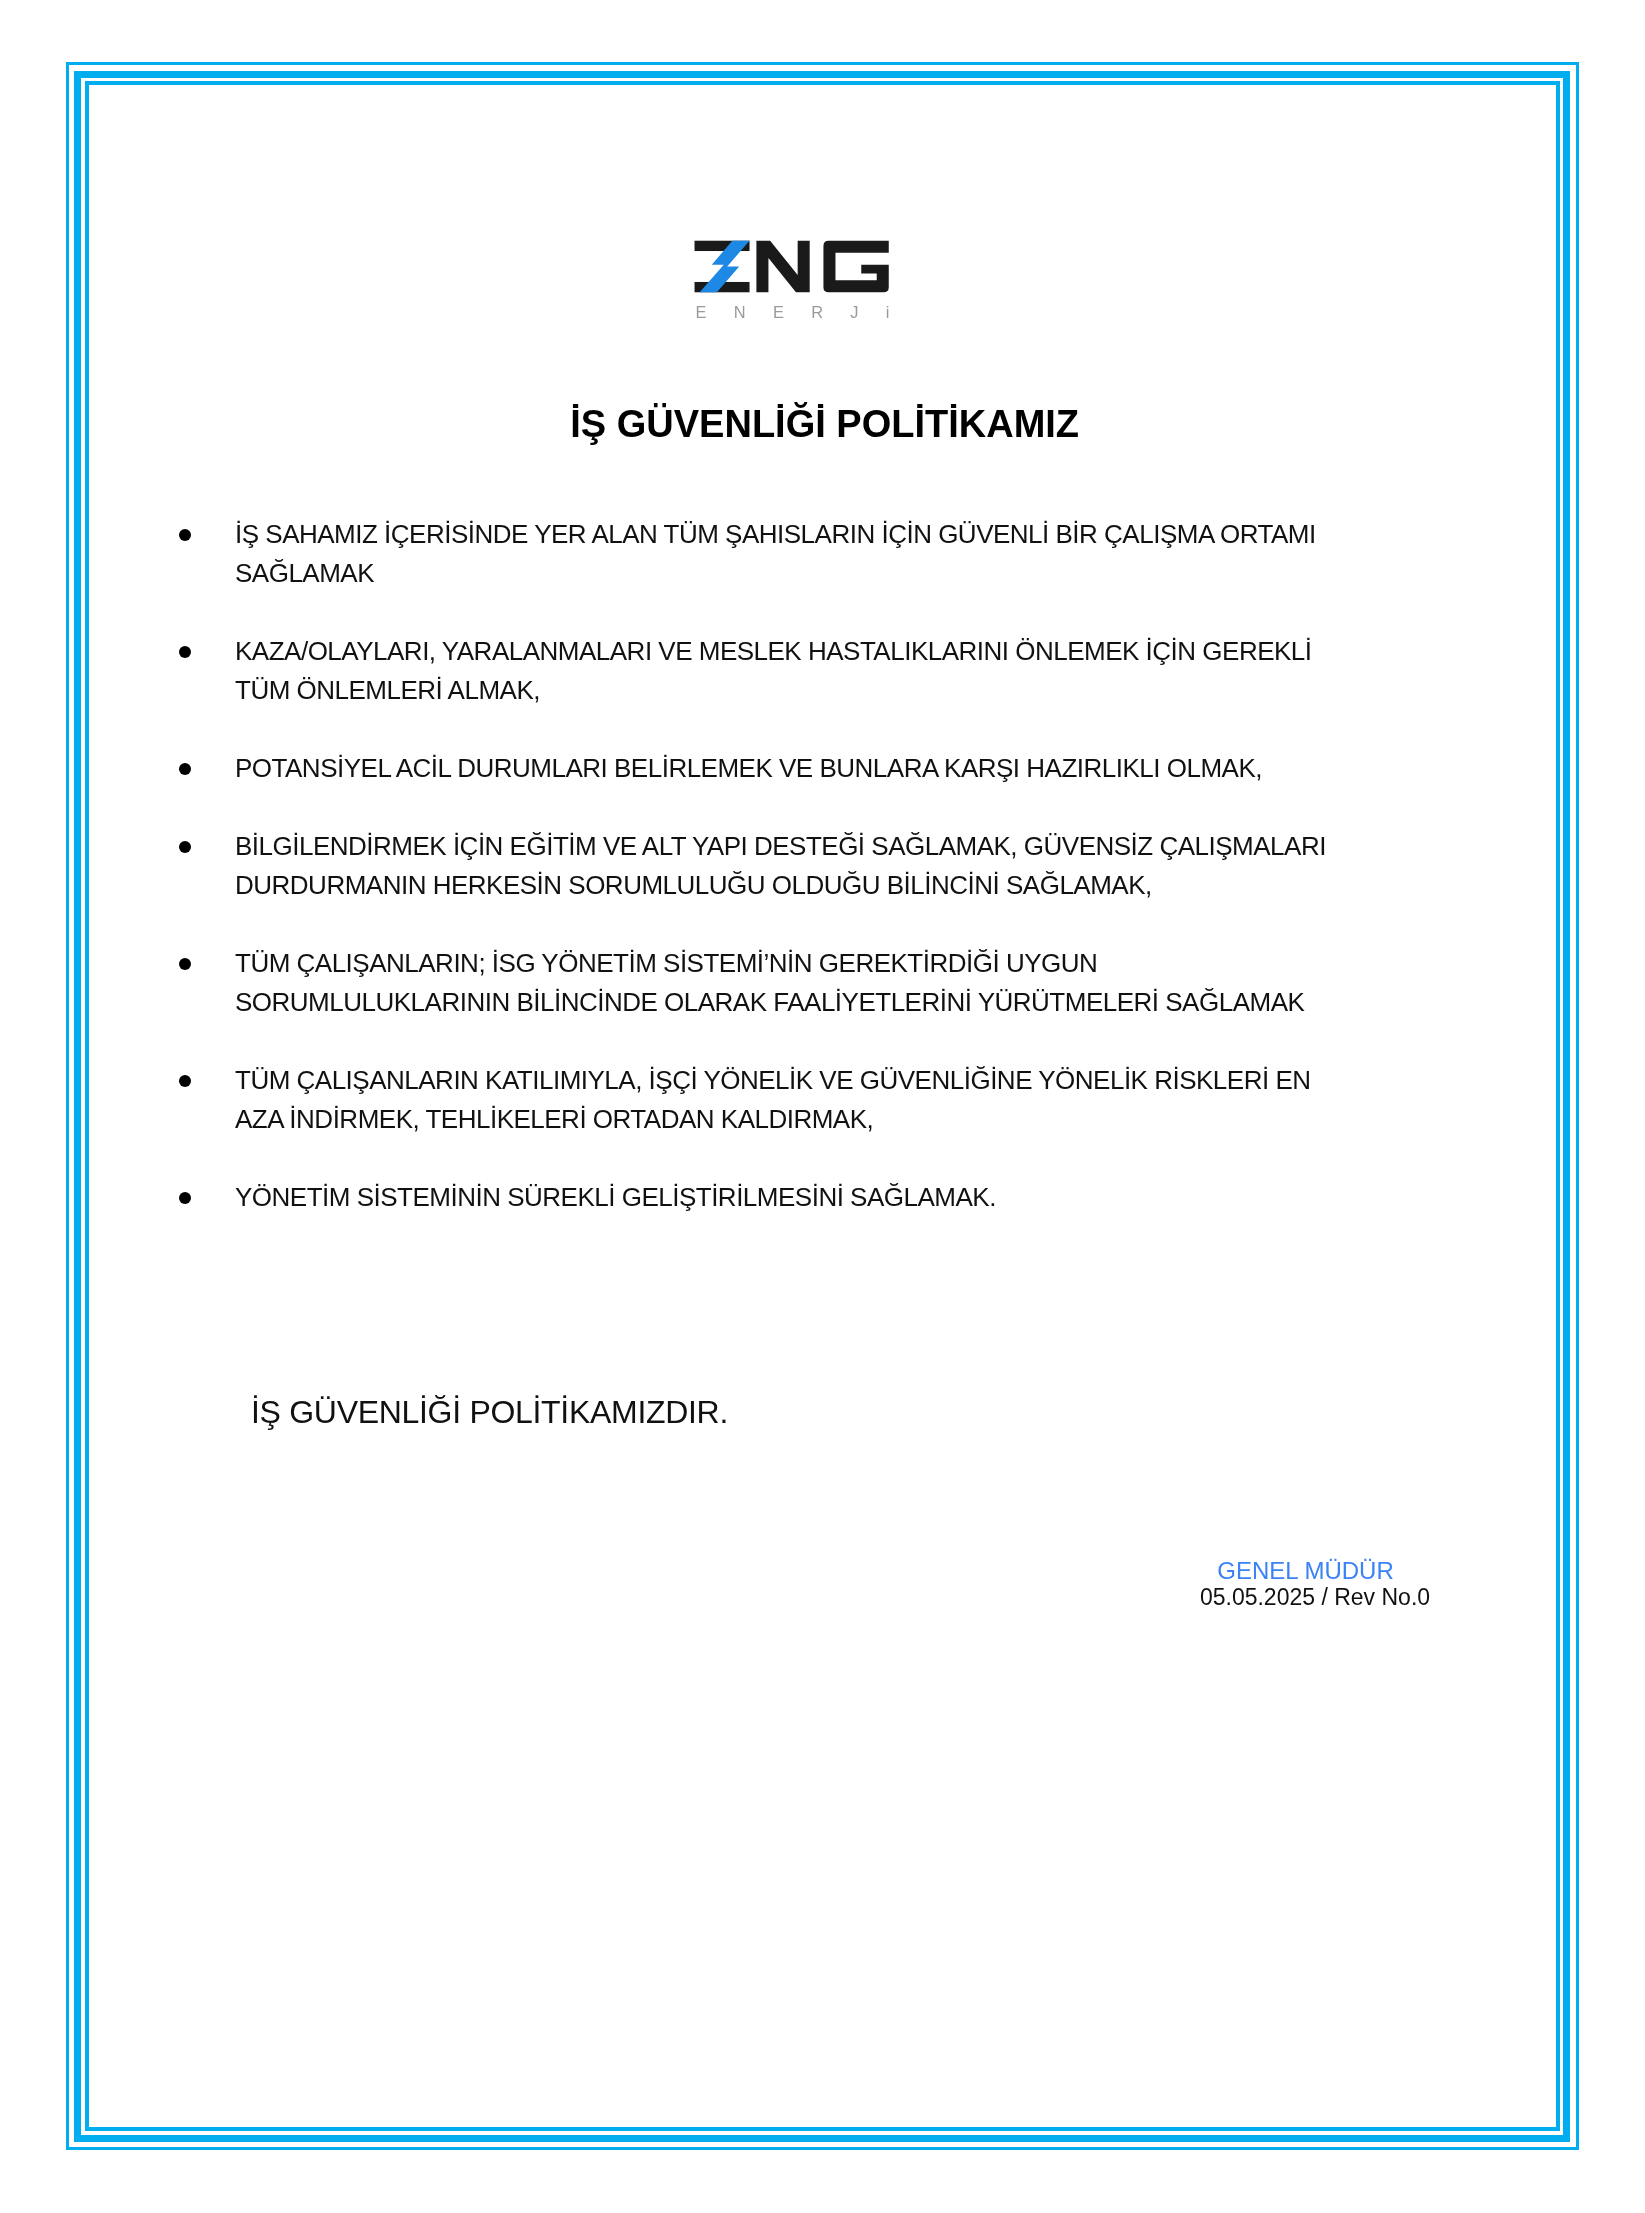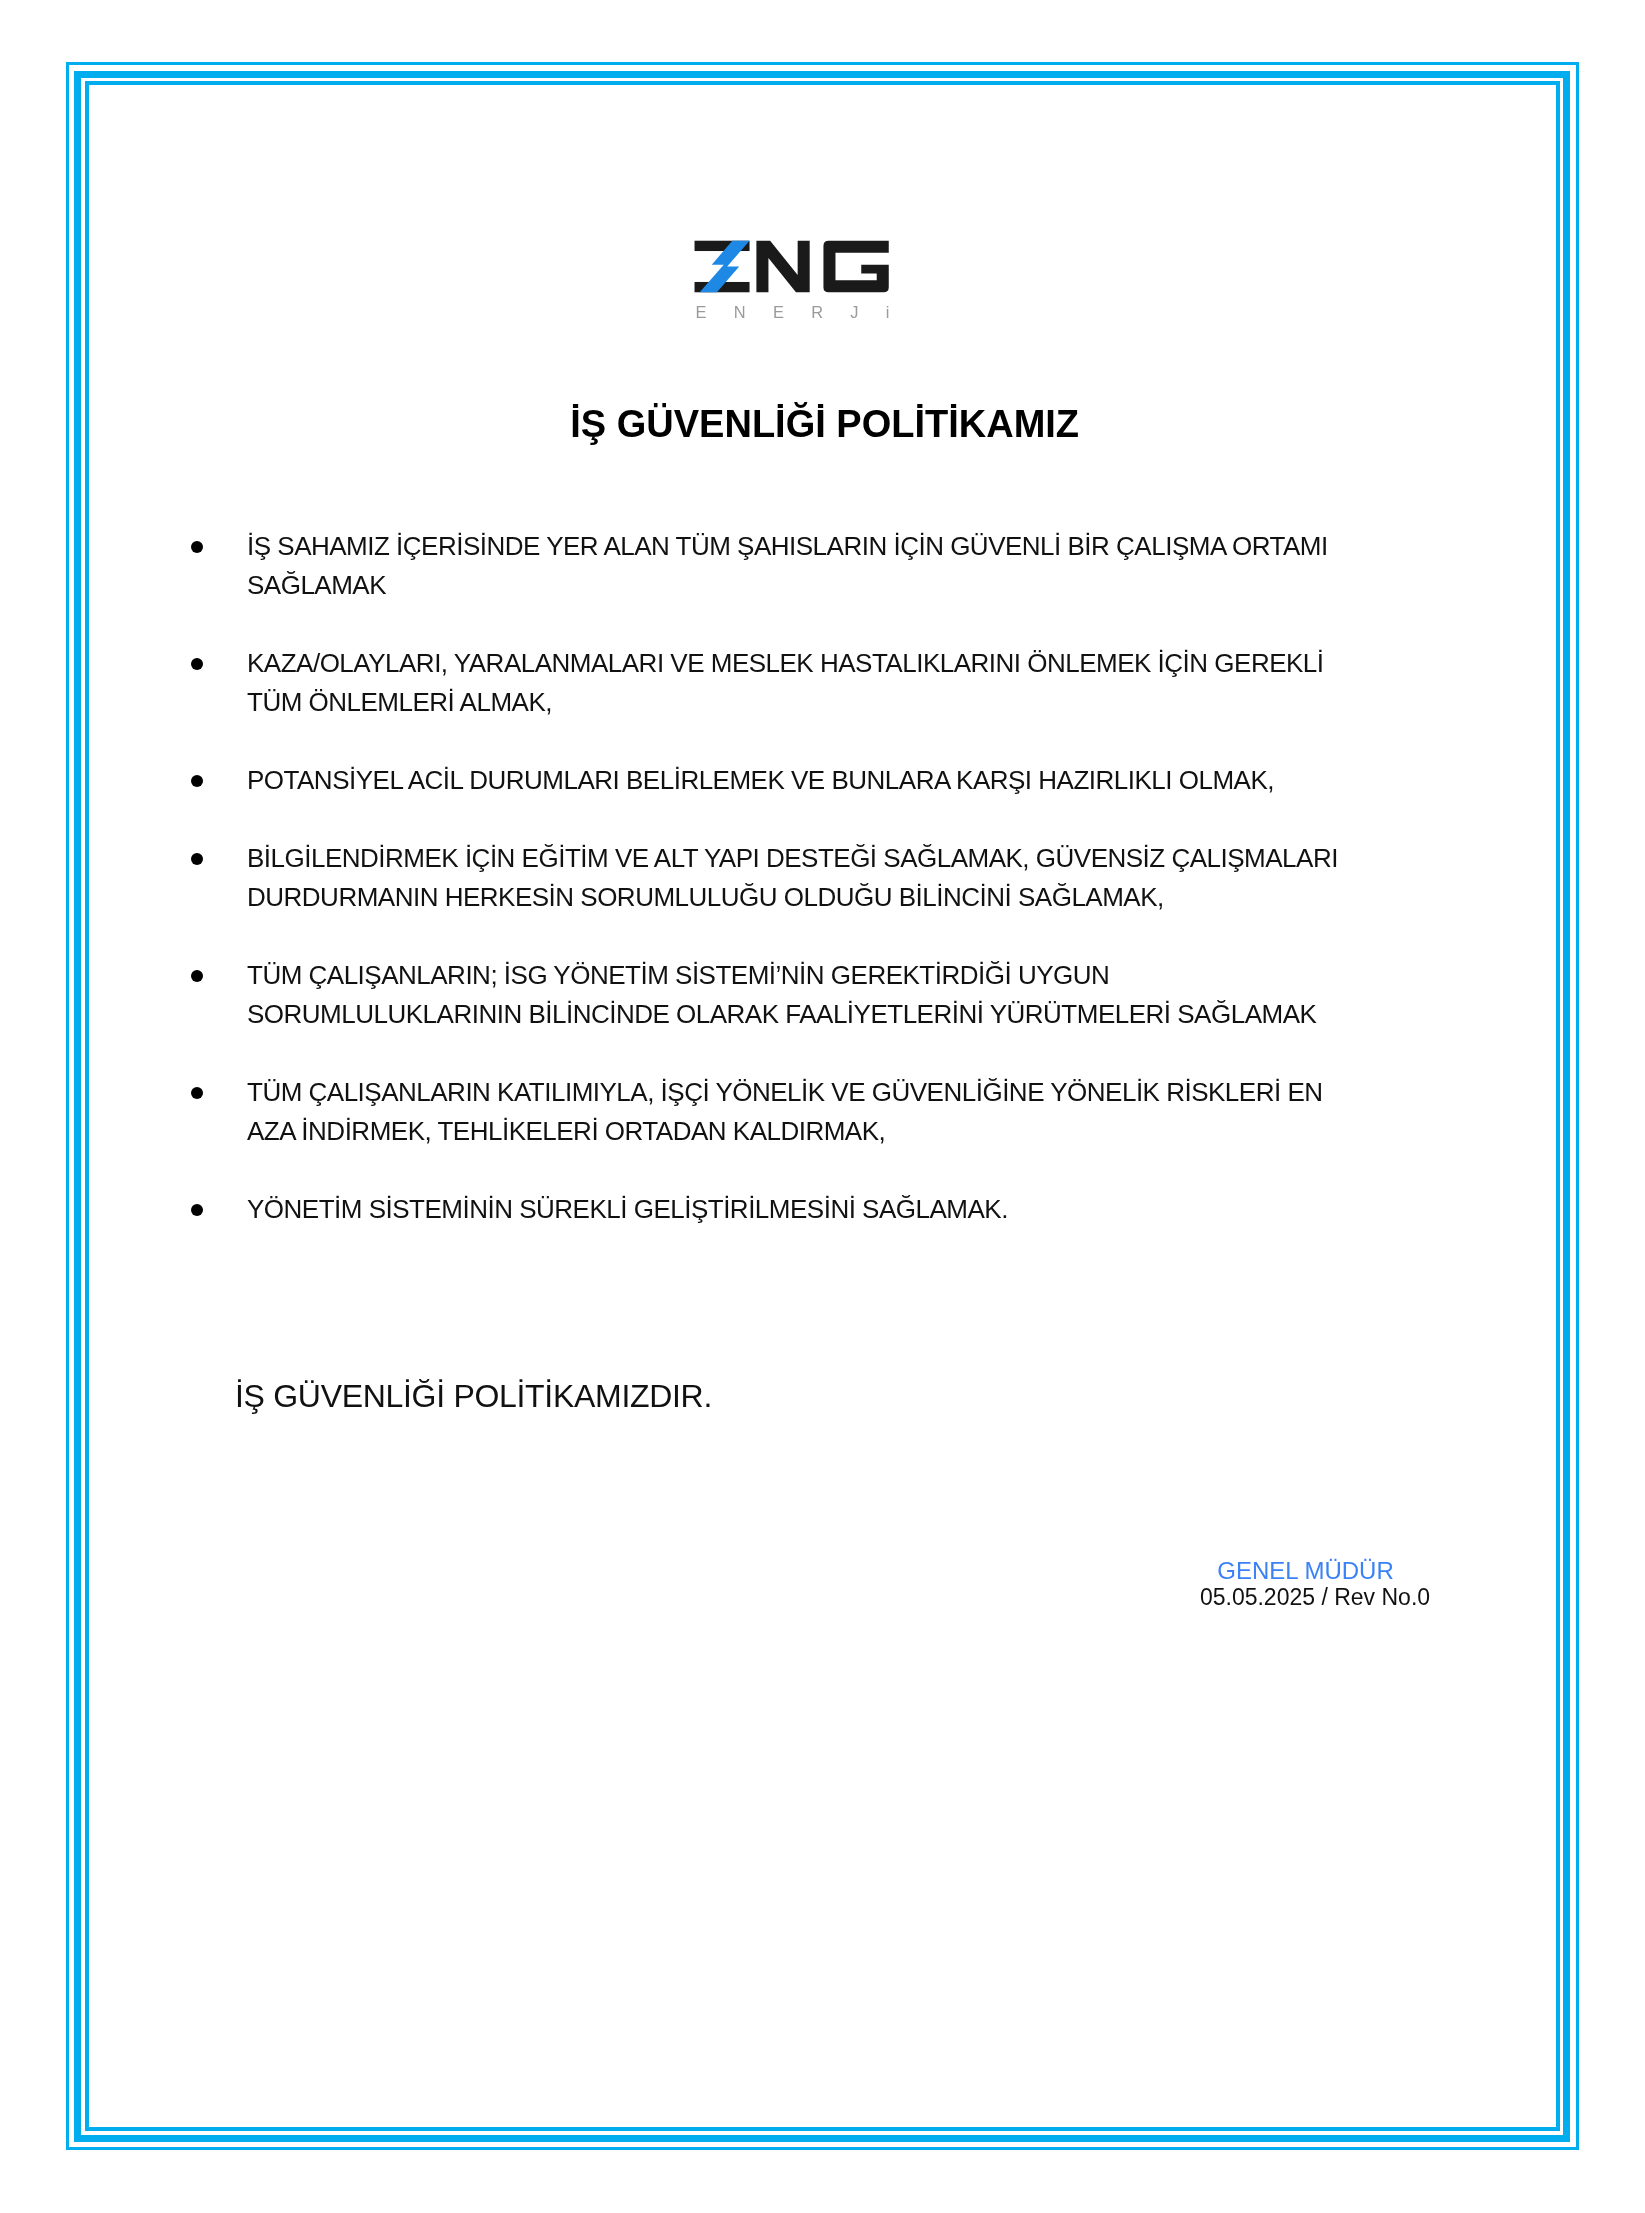--- a/index.html
+++ b/index.html
@@ -72,21 +72,21 @@
       color: #000;
       margin: 0;
       padding-left: 1.7px;
     }
 
     
     .policy-list {
       position: absolute;
       left: 173px; top: 515px;
       width: 1297px;
-      margin: 12px; padding: 0;
+      margin: 0; padding: 0;
       list-style: none;
     }
     .policy-item {
       position: relative;
       padding-left: 62px;
       margin: 0 0 39px 0;
       font-size: 26px;
       line-height: 39px;
       color: #111;
     }
@@ -101,21 +101,21 @@
       display: block;
       white-space: nowrap;
       letter-spacing: -0.5px;
     }
 
     .closing {
       position: absolute;
       left: 235px; top: 1378px;
       font-size: 32px;
       color: #111;
-      margin: 0;
+      margin: 16px;
       letter-spacing: -0.3px;
     }
 
     .signature {
       position: absolute;
       left: 1176px; top: 1556px;
       width: 259px;
       text-align: center;
     }
     .sig-title {

